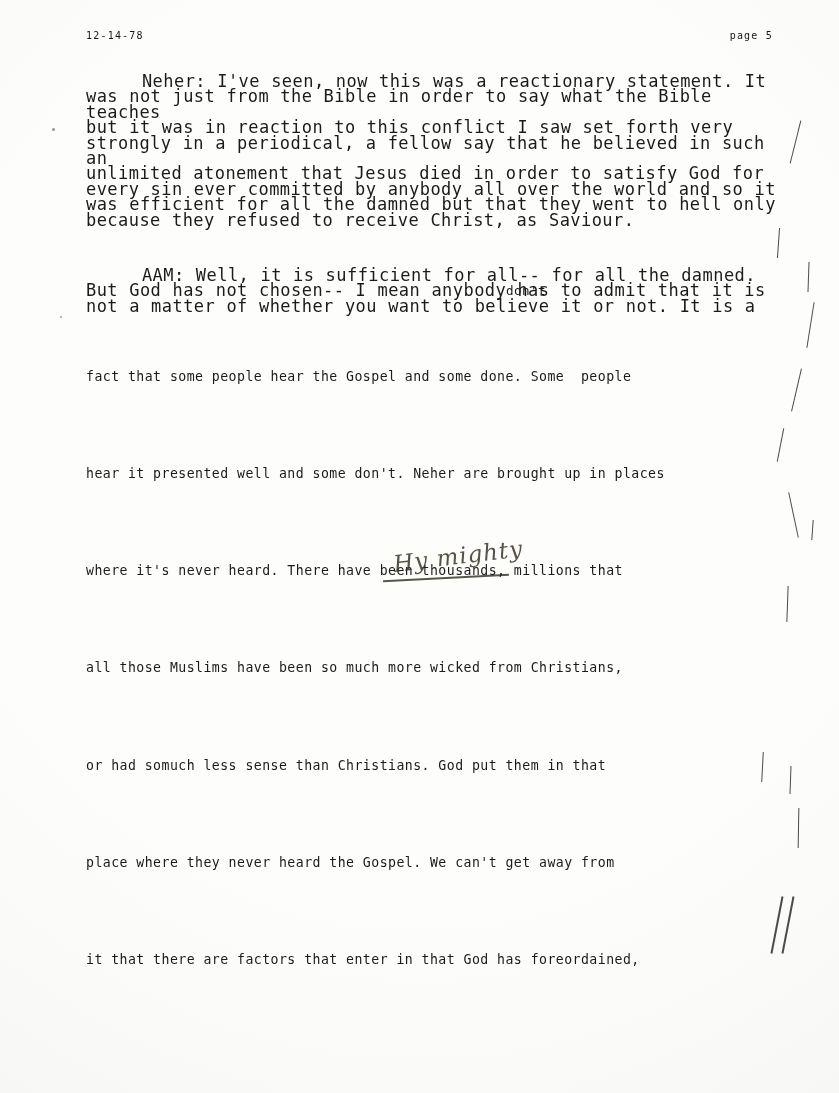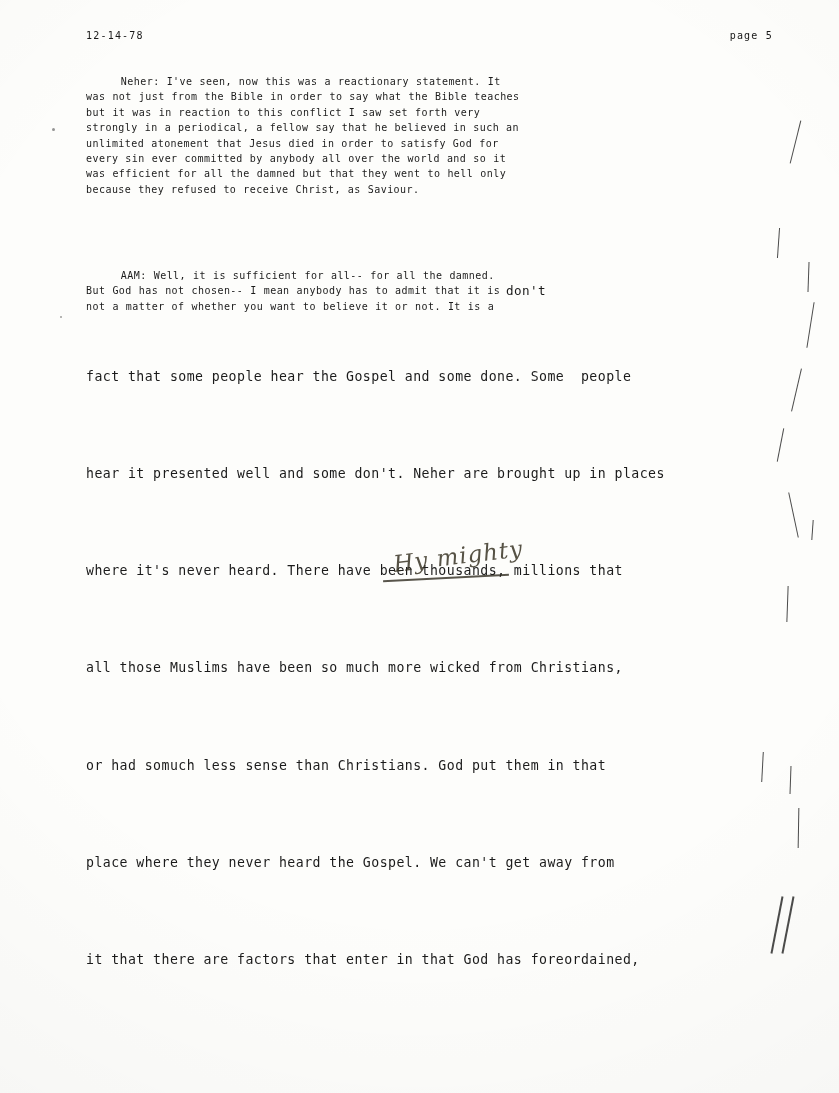--- a/index.html
+++ b/index.html
@@ -37,21 +37,21 @@
     display: flex;
     justify-content: space-between;
     font-size: 10px;
     letter-spacing: 1.2px;
     color: #171717;
   }
   .body-block {
     position: absolute;
     left: 86px;
     right: 60px;
-    font-size: 10px;
+    font-size: 17px;
     letter-spacing: 0.45px;
     color: #1b1b1b;
   }
   .para-tight {
     line-height: 15.4px;
     white-space: pre-wrap;
     word-spacing: 0.5px;
   }
   #para1 { top: 74px; }
   #para2 { top: 231px; margin-top: 37px; }

